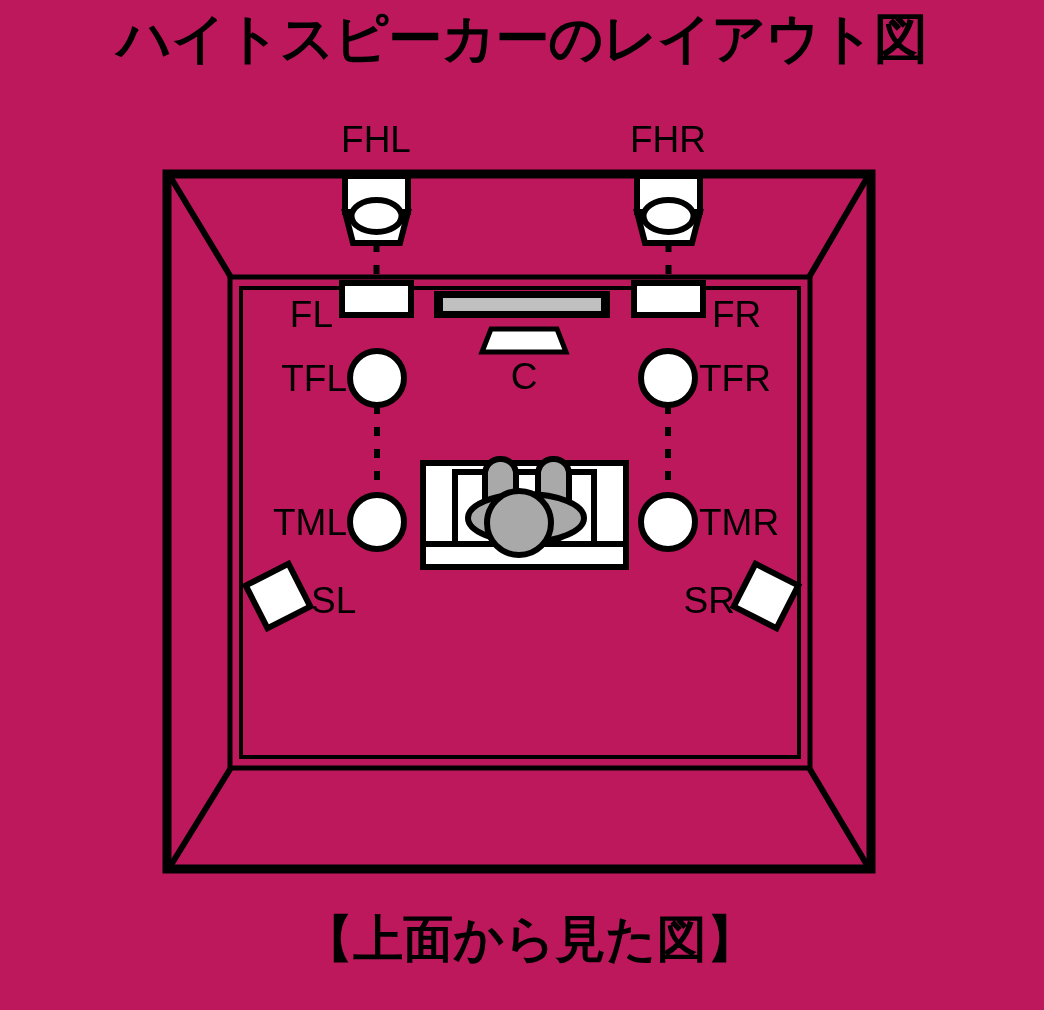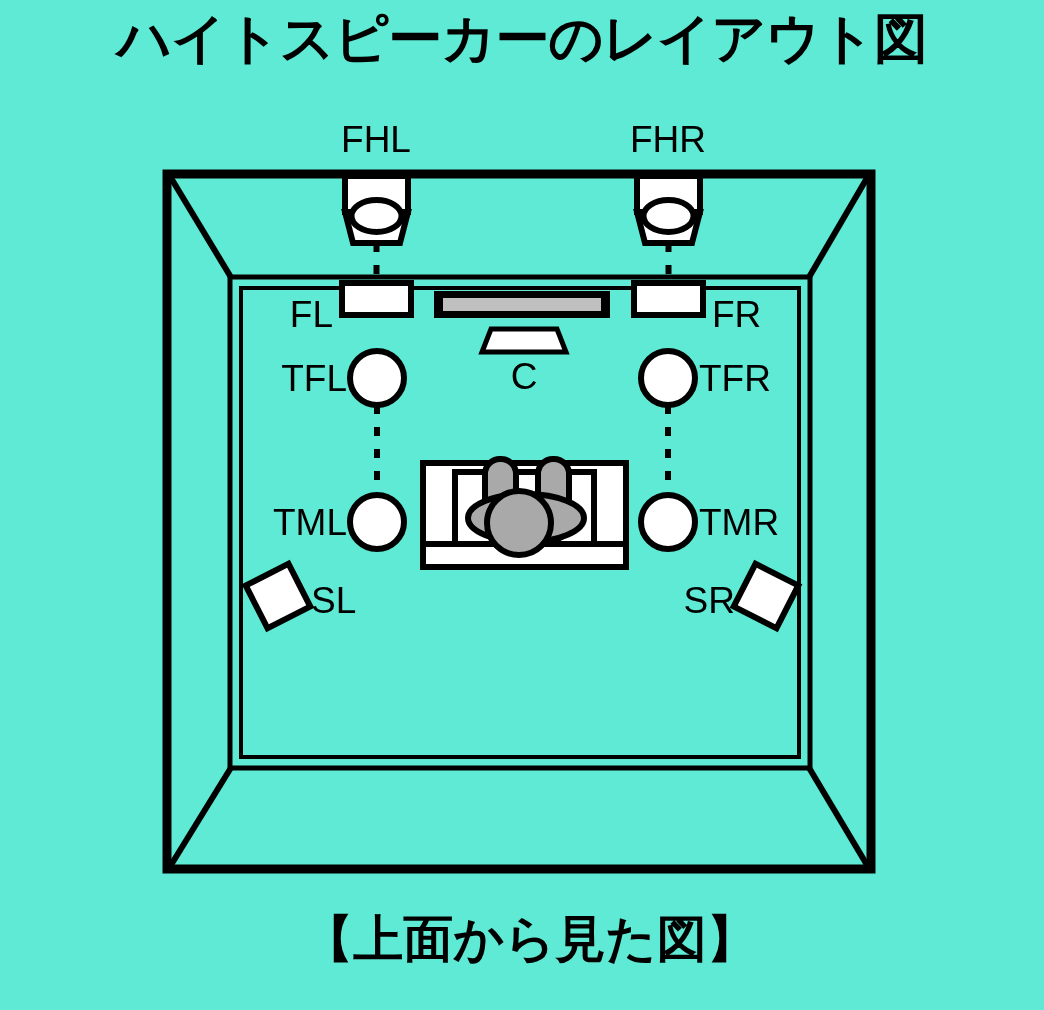--- a/index.html
+++ b/index.html
@@ -11,21 +11,21 @@
     width: 1044px;
     height: 1010px;
     font-family: "Liberation Sans", sans-serif;
     color: #000000;
     overflow: hidden;
   }
   #page {
     position: relative;
     width: 1044px;
     height: 1010px;
-    background: #5eead4;
+    background: #be185d;
   }
   .title {
     position: absolute;
     top: 8px;
     left: 0;
     width: 1044px;
     text-align: center;
     font-size: 54px;
     font-weight: bold;
     letter-spacing: -1px;

